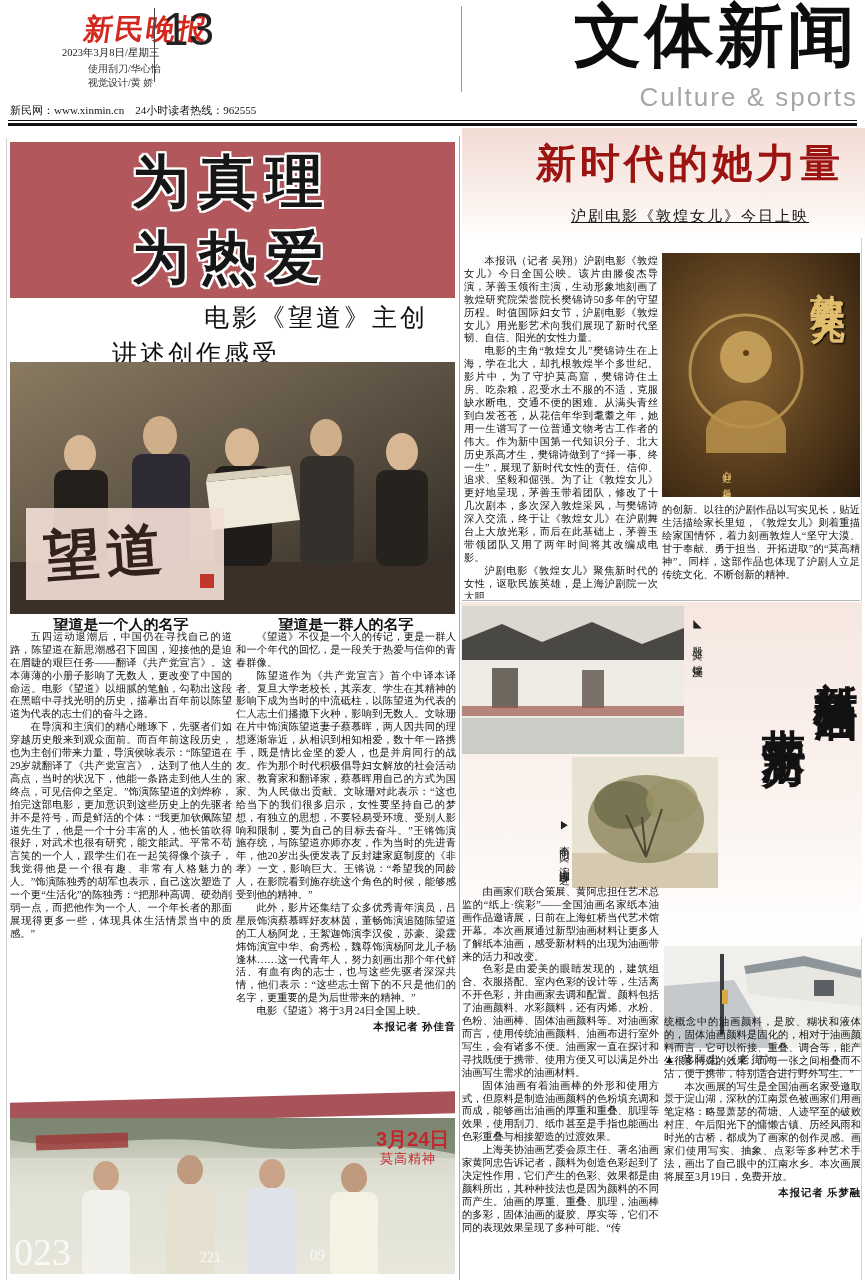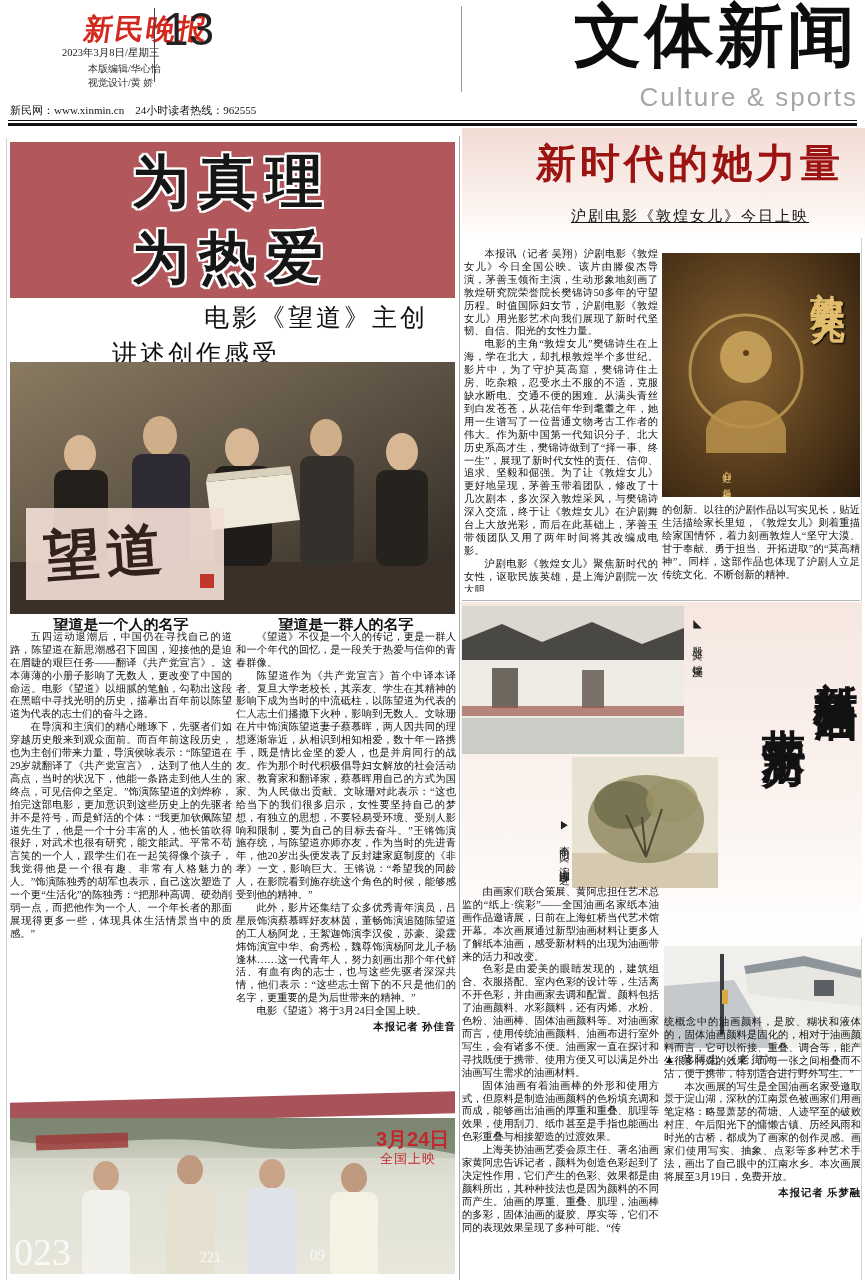--- a/index.html
+++ b/index.html
@@ -65,21 +65,21 @@
   .bp-num2{left:300px;bottom:10px;font-size:15px;}
   .bp-banner{position:absolute;left:26px;top:16px;width:92px;height:15px;background:#9d3b3b;
     transform:rotate(-2deg);opacity:0.85;}
 
   
   .d-head-box{left:462px;top:128px;width:456px;height:110px;
     background:linear-gradient(180deg,#f2dcd4 0%,#fdf6f3 80%,#ffffff 100%);text-align:center;}
   .d-headline{margin-top:8px;font-family:"Liberation Sans",sans-serif;font-weight:900;
     font-size:40px;color:#9c1412;letter-spacing:4px;}
   .d-subtitle{margin-top:16px;font-size:15px;letter-spacing:2px;color:#111;text-decoration:underline;}
-  .d-col1{left:464px;top:248px;width:194px;height:344px;}
+  .d-col1{left:464px;top:255px;width:194px;height:344px;}
   .d-col2{left:662px;top:504px;width:198px;height:94px;}
   .poster{left:662px;top:253px;width:198px;height:244px;overflow:hidden;}
   .poster-title{position:absolute;right:10px;top:12px;writing-mode:vertical-rl;text-orientation:upright;
     font-size:34px;font-weight:700;color:#e3bd6e;letter-spacing:6px;text-shadow:1px 1px 2px #000;}
   .poster-tagline{position:absolute;left:58px;bottom:10px;writing-mode:vertical-rl;text-orientation:upright;
     font-size:9px;color:#e3bd6e;letter-spacing:2px;}
 
   .rule-mid{left:462px;top:600px;width:398px;height:1px;background:#b5b5b5;}
   .pink-bg{left:461px;top:602px;width:401px;height:336px;
     background:linear-gradient(180deg,#f6e7e0 0%,#fbf3ef 60%,#ffffff 100%);}
@@ -103,21 +103,21 @@
 </style>
 </head>
 <body>
 
 <div class="page">
 
   <div class="abs masthead-logo">新民晚报</div>
   <div class="abs masthead-date">2023年3月8日/星期三</div>
   <div class="abs pg-divider"></div>
   <div class="abs page-number">13</div>
-  <div class="abs editor-line">本版编辑/华心怡</div>
+  <div class="abs editor-line">使用刮刀/华心怡</div>
   <div class="abs designer-line">视觉设计/黄 娇</div>
   <div class="abs hdr-divider2"></div>
   <div class="abs section-title">文体新闻</div>
   <div class="abs section-subtitle">Culture &amp; sports</div>
   <div class="abs info-line">新民网：www.xinmin.cn　24小时读者热线：962555</div>
   <div class="abs rule-thin"></div>
   <div class="abs rule-thick"></div>
 
   <div class="abs edge" style="left:6px"></div>
   <div class="abs edge" style="left:861px"></div>
@@ -192,21 +192,21 @@
         <rect x="72" y="72" width="48" height="90" rx="9" fill="#f2f0ea"></rect>
       <ellipse cx="180" cy="52" rx="13" ry="15" fill="#bf9a7e"></ellipse>
         <rect x="156" y="66" width="48" height="96" rx="9" fill="#e6e0d0"></rect>
       <ellipse cx="262" cy="56" rx="13" ry="15" fill="#c9a488"></ellipse>
         <rect x="238" y="70" width="48" height="92" rx="9" fill="#dde3e8"></rect>
       <ellipse cx="344" cy="60" rx="13" ry="15" fill="#bf9a7e"></ellipse>
         <rect x="320" y="74" width="48" height="88" rx="9" fill="#f5f1e3"></rect>
     </svg>
     <div class="bp-banner"></div>
     <div class="bp-date">3月24日</div>
-    <div class="bp-release">全国上映</div>
+    <div class="bp-release">莫高精神</div>
     <div class="bp-num bp-num0">023</div>
     <div class="bp-num bp-num1">221</div>
     <div class="bp-num bp-num2">09</div>
   </div>
 
   <div class="abs d-head-box">
     <div class="d-headline">新时代的她力量</div>
     <div class="d-subtitle">沪剧电影《敦煌女儿》今日上映</div>
   </div>
 

